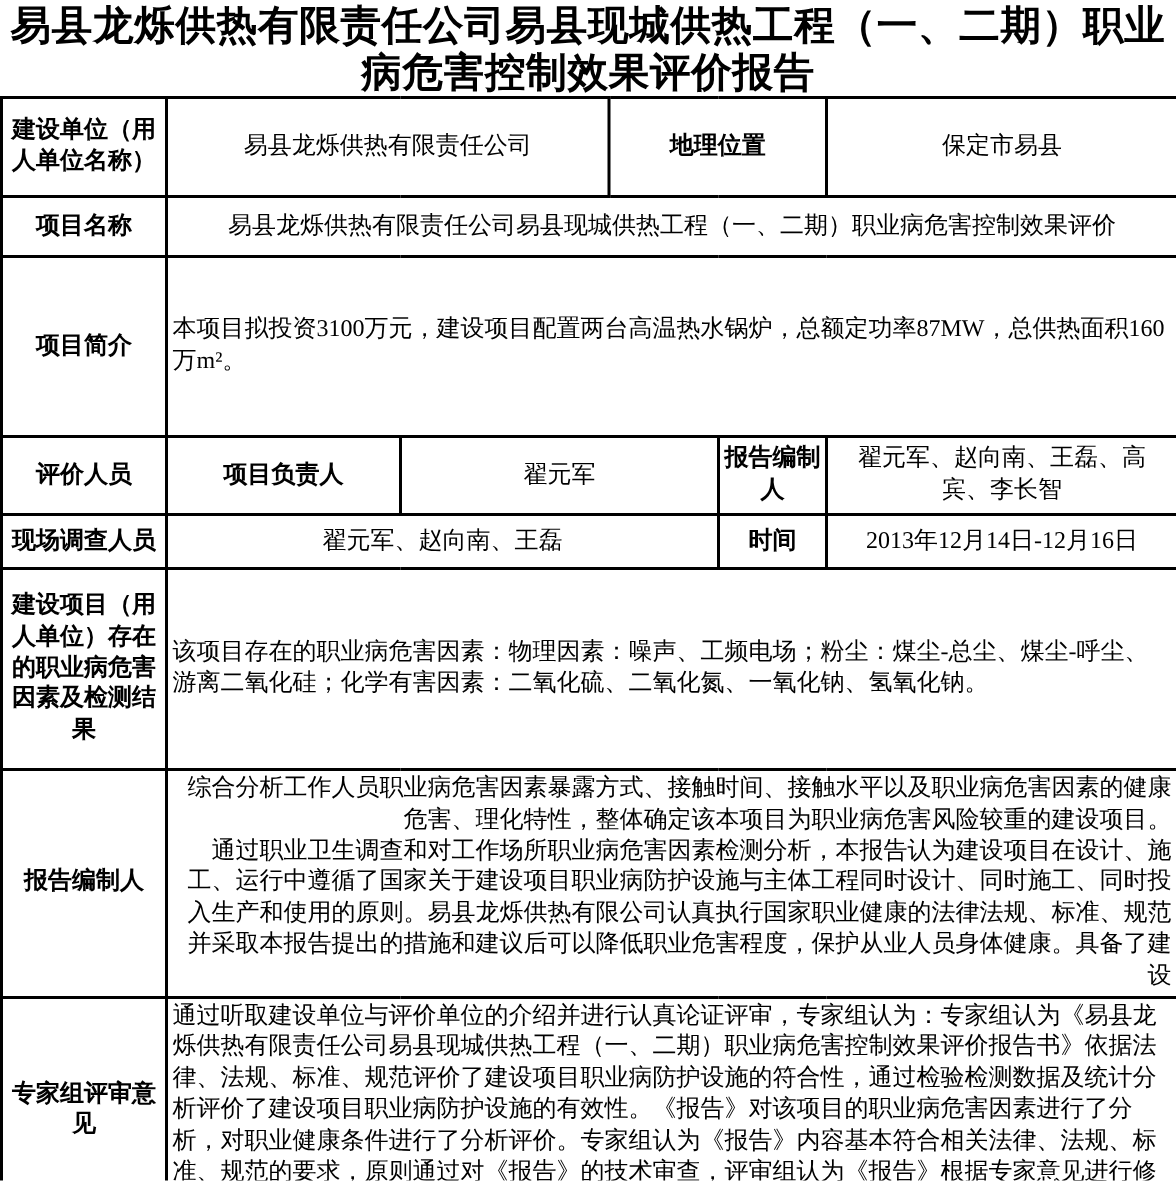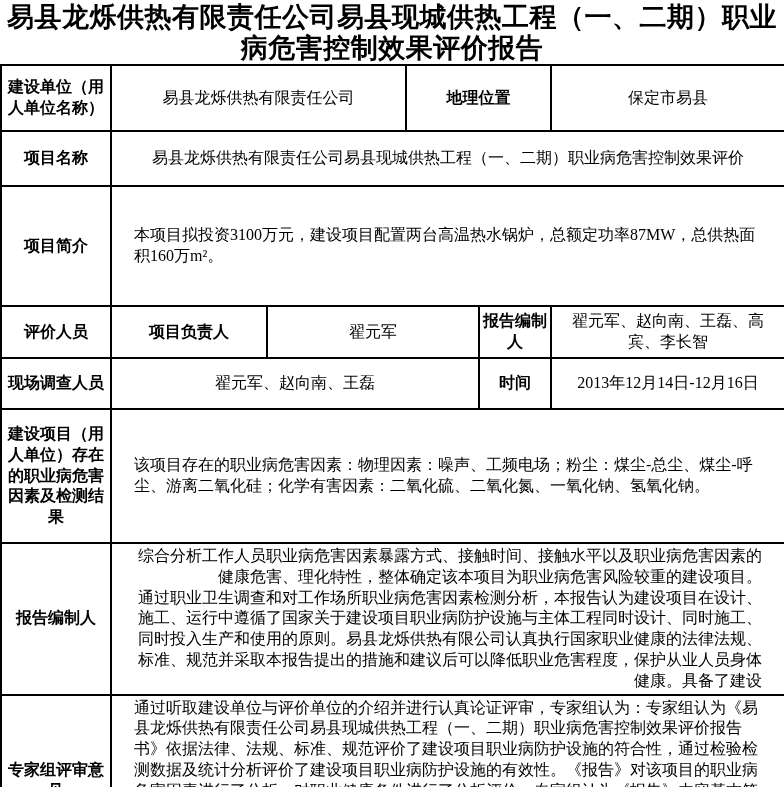--- a/index.html
+++ b/index.html
@@ -36,21 +36,21 @@
     word-break: break-all;
   }
   td.lbl {
     font-weight: bold;
     text-align: center;
     padding: 2px 4px;
     font-size: 16px;
     margin-left: 16px;
   }
   td.ctr { text-align: center; padding: 2px 6px; }
-  td.txt { text-align: left; padding: 2px 22px; }
+  td.txt { text-align: left; padding: 2px 3px; }
   td.hdr { font-weight: bold; text-align: center; padding: 2px 2px; }
   .para { text-align: right; }
 </style>
 </head>
 <body>
 
 <div class="doc-title">易县龙烁供热有限责任公司易县现城供热工程（一、二期）职业病危害控制效果评价报告</div>
 
 <table class="report">
   <colgroup>
@@ -63,39 +63,39 @@
   </colgroup>
 
   <tbody>
       <tr style="height:66px">
     <td class="lbl">建设单位（用人单位名称）</td>
     <td class="ctr" colspan="2">易县龙烁供热有限责任公司</td>
     <td class="hdr" colspan="2">地理位置</td>
     <td class="ctr">保定市易县</td>
   </tr>
 
-  <tr style="height:55px">
+  <tr style="height:40px">
     <td class="lbl">项目名称</td>
     <td class="ctr" colspan="5">易县龙烁供热有限责任公司易县现城供热工程（一、二期）职业病危害控制效果评价</td>
   </tr>
 
   <tr style="height:120px">
     <td class="lbl">项目简介</td>
     <td class="txt" colspan="5">本项目拟投资3100万元，建设项目配置两台高温热水锅炉，总额定功率87MW，总供热面积160万m²。</td>
   </tr>
 
   <tr style="height:52px">
     <td class="lbl">评价人员</td>
     <td class="hdr">项目负责人</td>
     <td class="ctr" colspan="2">翟元军</td>
     <td class="hdr">报告编制人</td>
     <td class="ctr">翟元军、赵向南、王磊、高宾、李长智</td>
   </tr>
 
-  <tr style="height:51px">
+  <tr style="height:36px">
     <td class="lbl">现场调查人员</td>
     <td class="ctr" colspan="3">翟元军、赵向南、王磊</td>
     <td class="hdr">时间</td>
     <td class="ctr">2013年12月14日-12月16日</td>
   </tr>
 
   <tr style="height:134px">
     <td class="lbl">建设项目（用人单位）存在的职业病危害因素及检测结果</td>
     <td class="txt" colspan="5">该项目存在的职业病危害因素：物理因素：噪声、工频电场；粉尘：煤尘-总尘、煤尘-呼尘、游离二氧化硅；化学有害因素：二氧化硫、二氧化氮、一氧化钠、氢氧化钠。</td>
   </tr>

